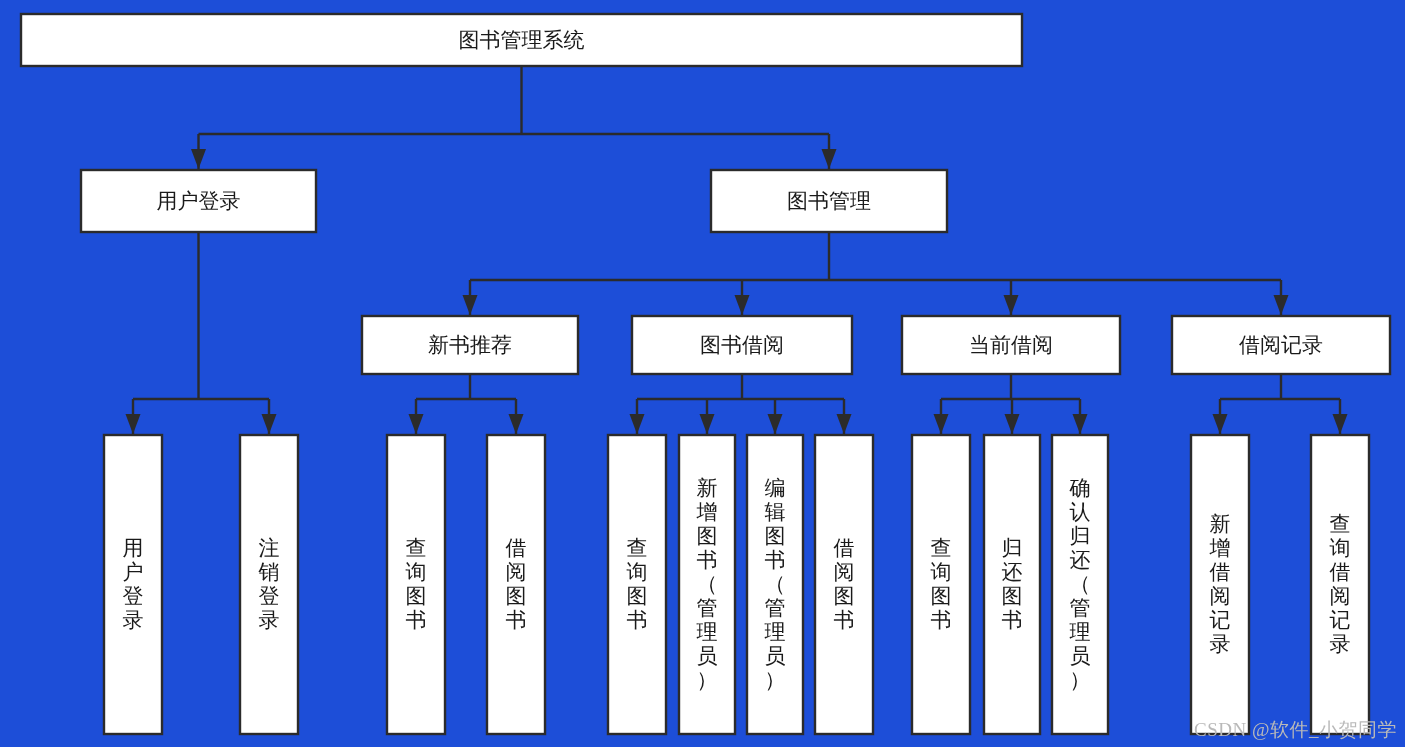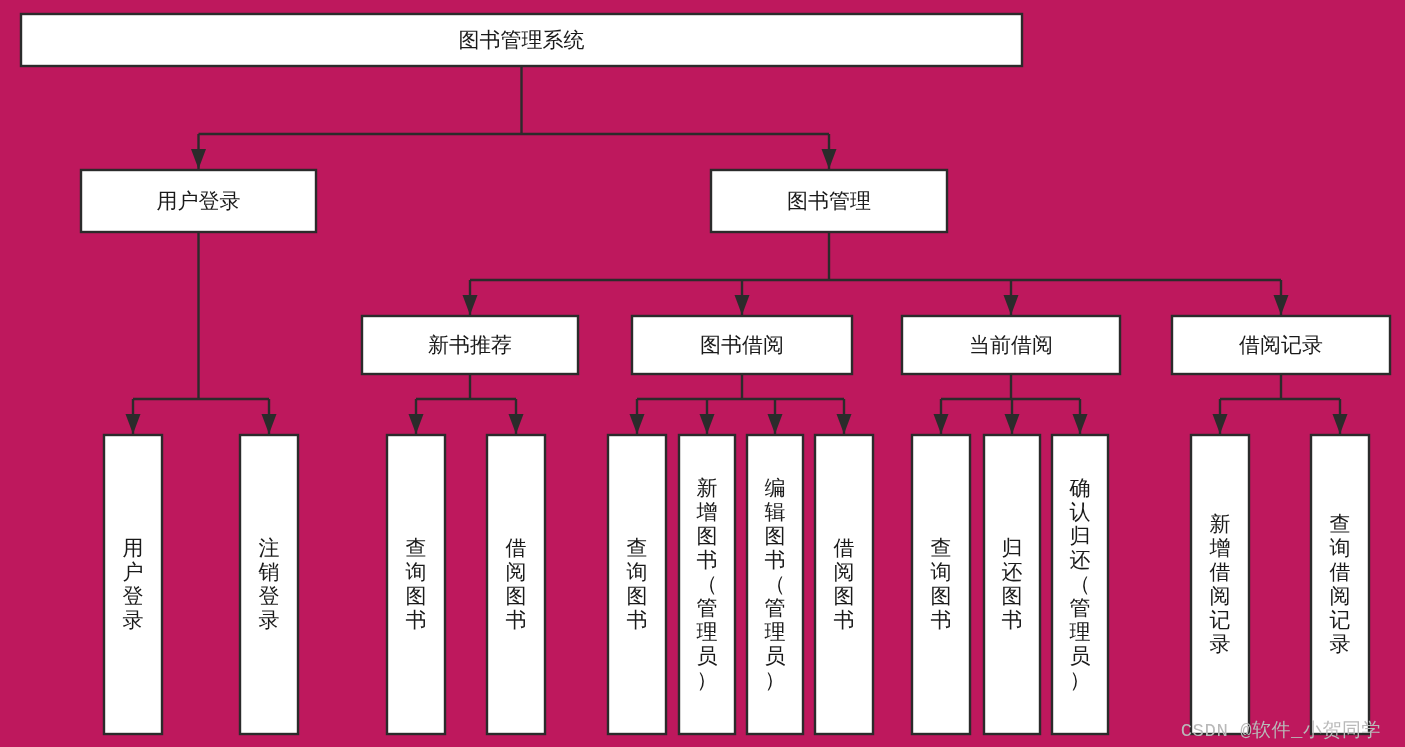--- a/index.html
+++ b/index.html
@@ -7,21 +7,21 @@
     padding: 0;
     background: #ffffff;
   }
   body {
     font-family: "Liberation Sans", "DejaVu Sans", sans-serif;
   }
   #canvas {
     position: relative;
     width: 1405px;
     height: 747px;
-    background: #be185d;
+    background: #1d4ed8;
     overflow: hidden;
   }
   svg#diagram {
     position: absolute;
     left: 0;
     top: 0;
     width: 1405px;
     height: 747px;
   }
   .node-box {
@@ -48,23 +48,23 @@
     dominant-baseline: middle;
   }
   .node-label-vertical {
     font-family: "Liberation Sans", "DejaVu Sans", sans-serif;
     font-size: 21px;
     fill: #1a1a1a;
     text-anchor: middle;
   }
   .watermark {
     position: absolute;
-    right: 24px;
+    right: 8px;
     bottom: 4px;
-    font-family: Liberation Mono, monospace;
+    font-family: Liberation Serif, serif;
     font-size: 19px;
     color: #b9b9b9;
     letter-spacing: 0.5px;
     white-space: nowrap;
     pointer-events: none;
   }
 </style>
 </head>
 <body>
 

